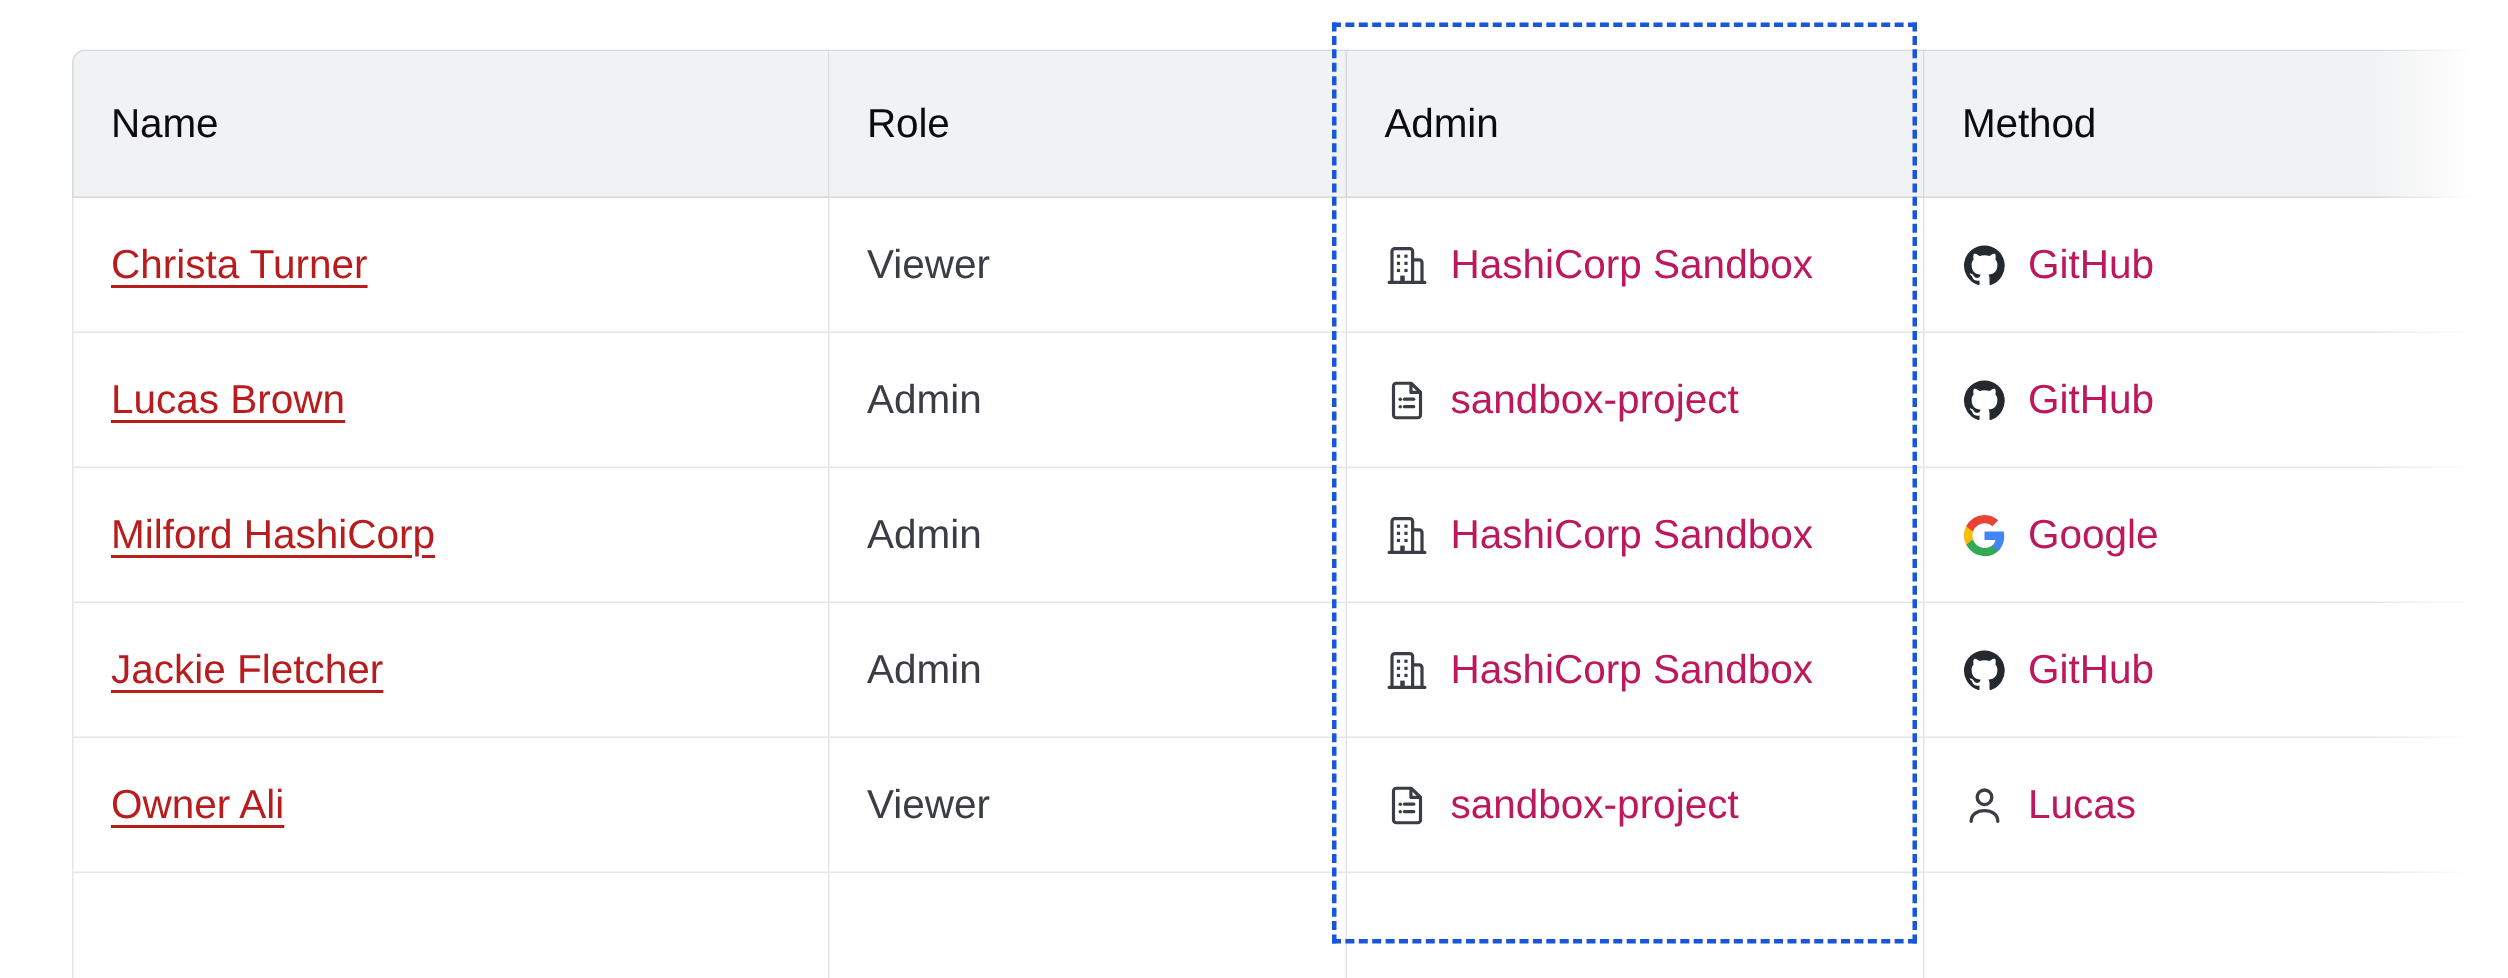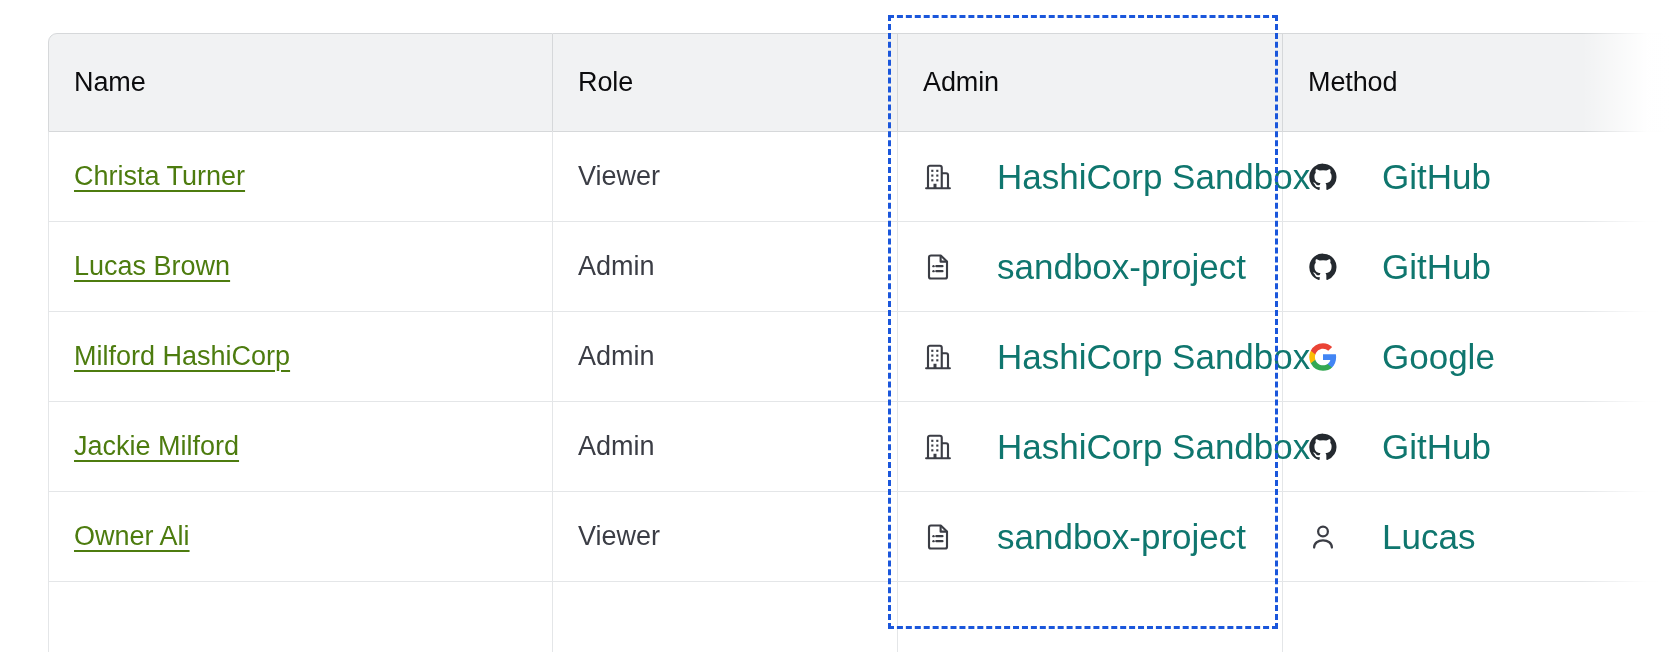--- a/index.html
+++ b/index.html
@@ -66,21 +66,21 @@
   }
 
   
   col.c-name   { width: 505px; }
   col.c-role   { width: 345px; }
   col.c-scope  { width: 385px; }
   col.c-method { width: 605px; }
 
   
   .name-link {
-    color: #4d7c0f;
+    color: #b91c1c;
     font-size: 27px;
     text-decoration: underline;
     text-underline-offset: 5px;
     text-decoration-thickness: 2px;
     cursor: pointer;
   }
 
   
   .icon-cell {
     display: flex;
@@ -89,24 +89,23 @@
   }
   .icon-cell .glyph {
     flex: 0 0 auto;
     display: inline-flex;
     align-items: center;
     justify-content: center;
     width: 30px;
     height: 30px;
   }
   .icon-cell .txt {
-    font-size: 35px;
-    color: #0f766e;
+    font-size: 27px;
+    color: #be185d;
     white-space: nowrap;
-    margin-left: 30px;
   }
 
   
   .selection-box {
     position: absolute;
     left: 888px;
     top: 15px;
     width: 390px;
     height: 614px;
     border: 3px dashed #1a56db;
@@ -240,21 +239,21 @@
                     <path fill="#34A853" d="M12 23c2.95 0 5.43-.98 7.23-2.65l-3.53-2.76c-.98.66-2.23 1.05-3.7 1.05-2.85 0-5.26-1.92-6.12-4.5H2.22v2.84A11 11 0 0 0 12 23Z"></path>
                     <path fill="#FBBC05" d="M5.88 14.14a6.6 6.6 0 0 1 0-4.22V7.08H2.22a11 11 0 0 0 0 9.9l3.66-2.84Z"></path>
                     <path fill="#EA4335" d="M12 5.42c1.61 0 3.05.56 4.19 1.64l3.13-3.13C17.43 2.17 14.95 1 12 1a11 11 0 0 0-9.78 6.08l3.66 2.84C6.74 7.34 9.15 5.42 12 5.42Z"></path>
                   </svg>
                 </span>
                 <span class="txt">Google</span>
               </div>
             </td>
           </tr>
           <tr>
-            <td><span class="name-link">Jackie Milford</span></td>
+            <td><span class="name-link">Jackie Fletcher</span></td>
             <td>Admin</td>
             <td>
               <div class="icon-cell">
                 <span class="glyph">
                   <svg width="30" height="30" viewBox="0 0 24 24" fill="none">
                     <path d="M4 21V4.5A1.5 1.5 0 0 1 5.5 3h8A1.5 1.5 0 0 1 15 4.5V21" stroke="#3b3d45" stroke-width="1.7" stroke-linejoin="round"></path>
                     <path d="M15 9h3.5A1.5 1.5 0 0 1 20 10.5V21" stroke="#3b3d45" stroke-width="1.7" stroke-linejoin="round"></path>
                     <path d="M2.5 21h19" stroke="#3b3d45" stroke-width="1.7" stroke-linecap="round"></path>
                     <rect x="6.6" y="6.2" width="1.7" height="1.7" fill="#3b3d45"></rect>
                     <rect x="10.6" y="6.2" width="1.7" height="1.7" fill="#3b3d45"></rect>

